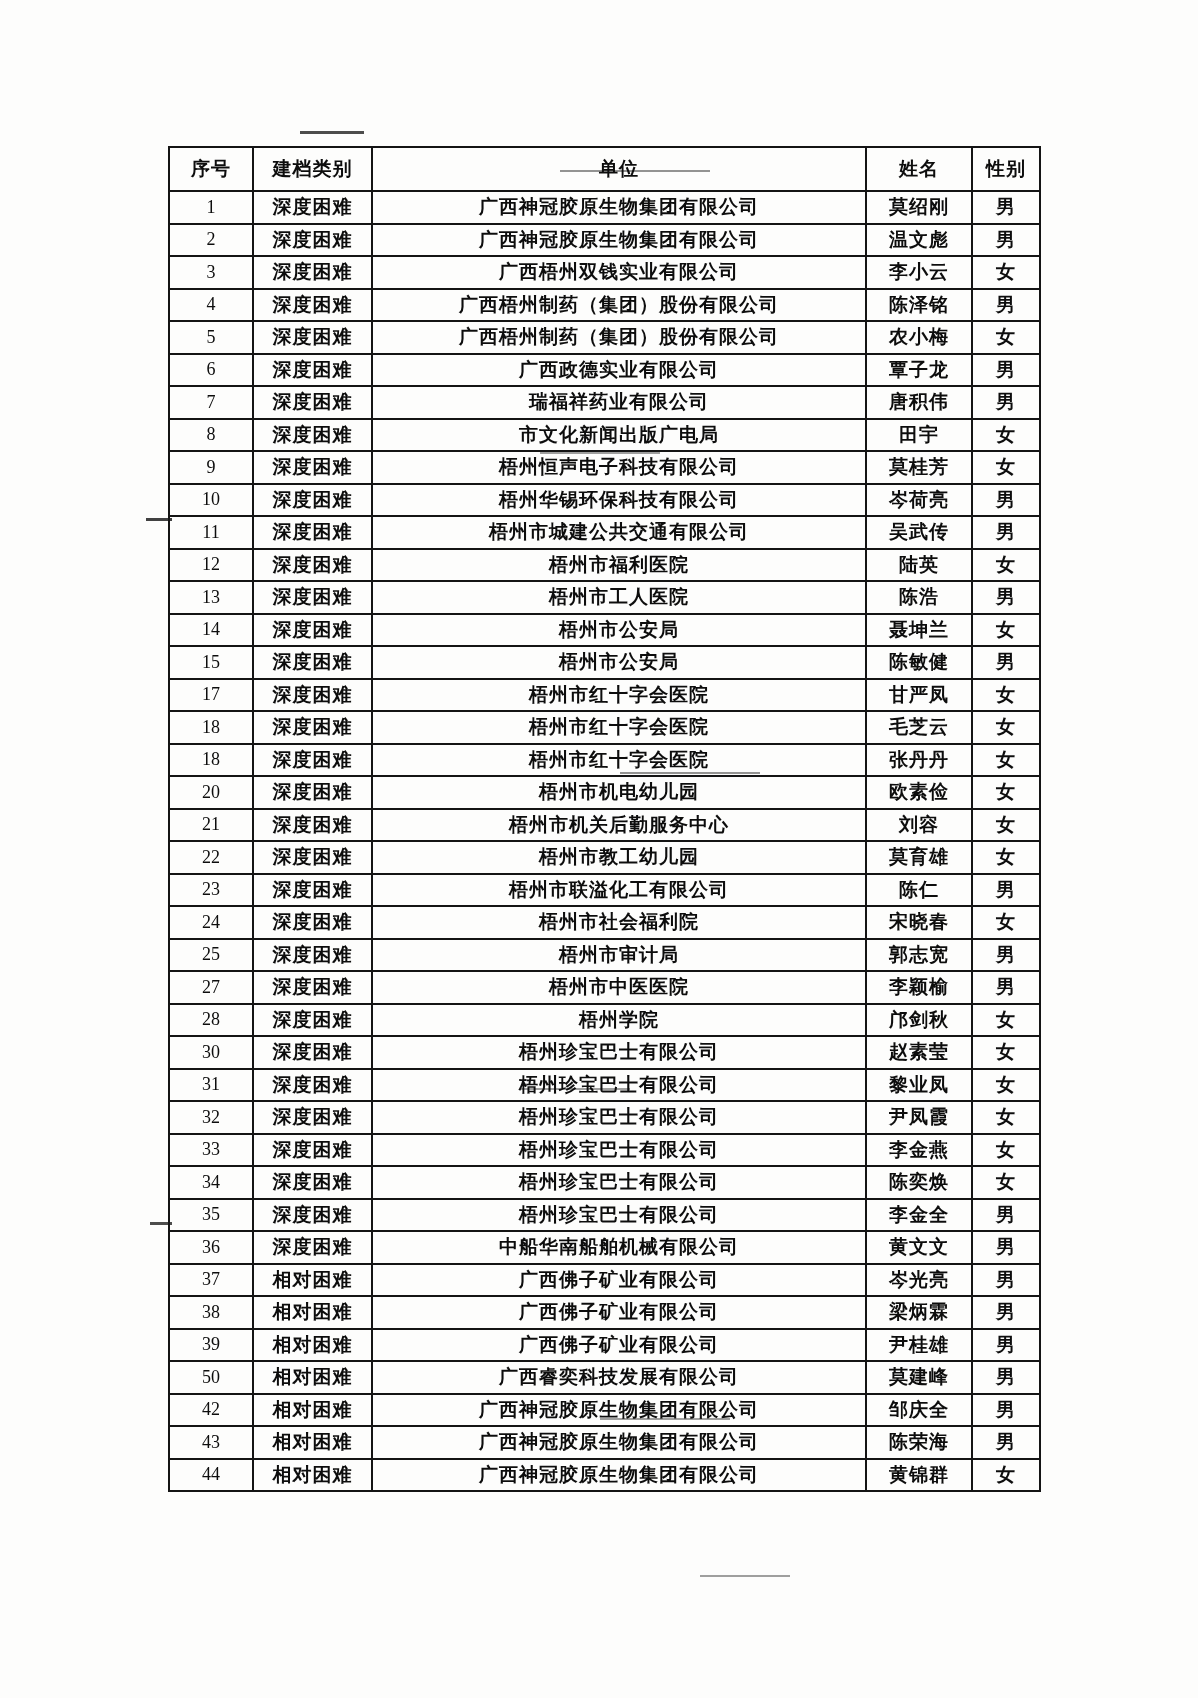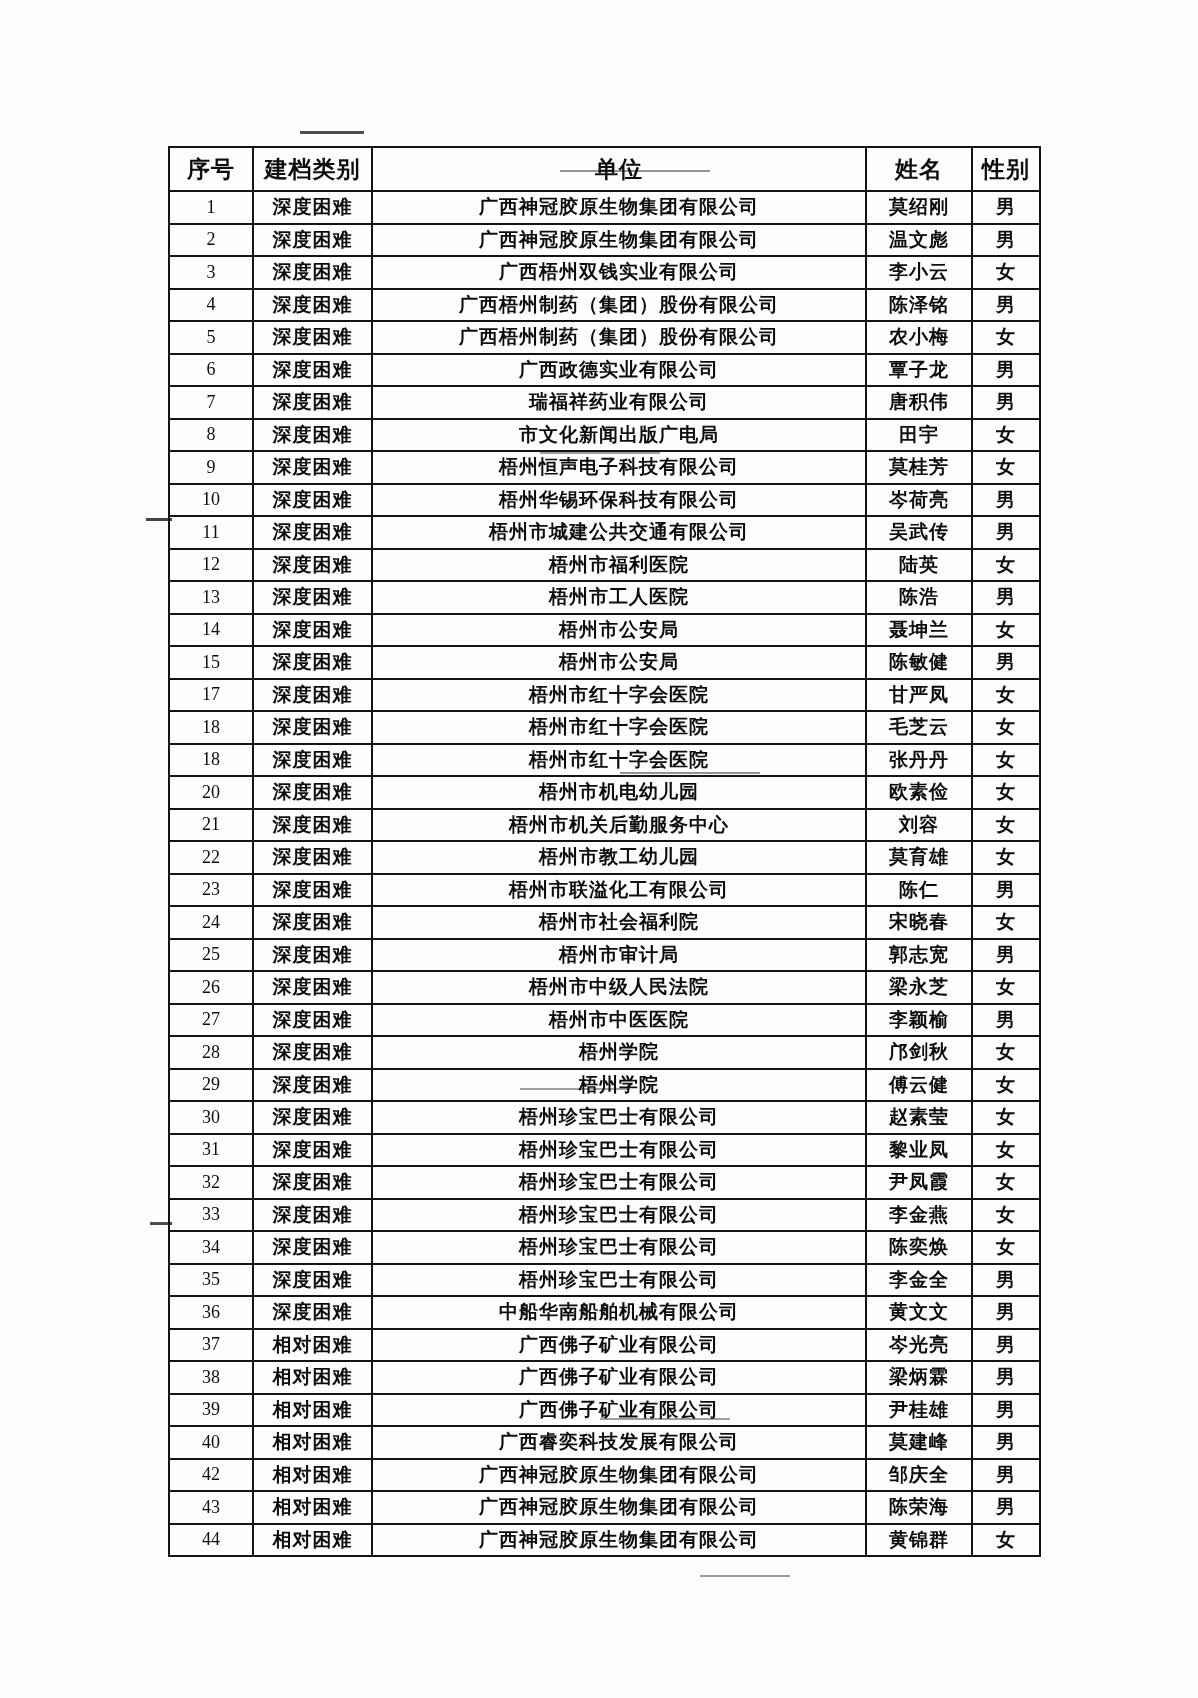--- a/index.html
+++ b/index.html
@@ -28,21 +28,21 @@
   table.roster td {
     border: 2px solid #141414;
     text-align: center;
     vertical-align: middle;
     padding: 0;
     white-space: nowrap;
     overflow: hidden;
   }
   table.roster thead th {
     height: 42px;
-    font-size: 23px;
+    font-size: 19px;
     font-weight: 700;
     letter-spacing: 1px;
     margin-top: 8px;
   }
   table.roster tbody td {
     height: 30.5px;
     font-size: 19px;
     font-weight: 600;
     letter-spacing: 1px;
   }
@@ -262,48 +262,34 @@
           <td>女</td>
         </tr>
         <tr>
           <td>25</td>
           <td>深度困难</td>
           <td>梧州市审计局</td>
           <td>郭志宽</td>
           <td>男</td>
         </tr>
         <tr>
-          <td>26</td>
-          <td>深度困难</td>
-          <td>梧州市中级人民法院</td>
-          <td>梁永芝</td>
-          <td>女</td>
-        </tr>
-        <tr>
           <td>27</td>
           <td>深度困难</td>
           <td>梧州市中医医院</td>
           <td>李颖榆</td>
           <td>男</td>
         </tr>
         <tr>
           <td>28</td>
           <td>深度困难</td>
           <td>梧州学院</td>
           <td>邝剑秋</td>
           <td>女</td>
         </tr>
         <tr>
-          <td>29</td>
-          <td>深度困难</td>
-          <td>梧州学院</td>
-          <td>傅云健</td>
-          <td>女</td>
-        </tr>
-        <tr>
           <td>30</td>
           <td>深度困难</td>
           <td>梧州珍宝巴士有限公司</td>
           <td>赵素莹</td>
           <td>女</td>
         </tr>
         <tr>
           <td>31</td>
           <td>深度困难</td>
           <td>梧州珍宝巴士有限公司</td>
@@ -360,21 +346,21 @@
           <td>男</td>
         </tr>
         <tr>
           <td>39</td>
           <td>相对困难</td>
           <td>广西佛子矿业有限公司</td>
           <td>尹桂雄</td>
           <td>男</td>
         </tr>
         <tr>
-          <td>40</td>
+          <td>50</td>
           <td>相对困难</td>
           <td>广西睿奕科技发展有限公司</td>
           <td>莫建峰</td>
           <td>男</td>
         </tr>
         <tr>
           <td>42</td>
           <td>相对困难</td>
           <td>广西神冠胶原生物集团有限公司</td>
           <td>邹庆全</td>

